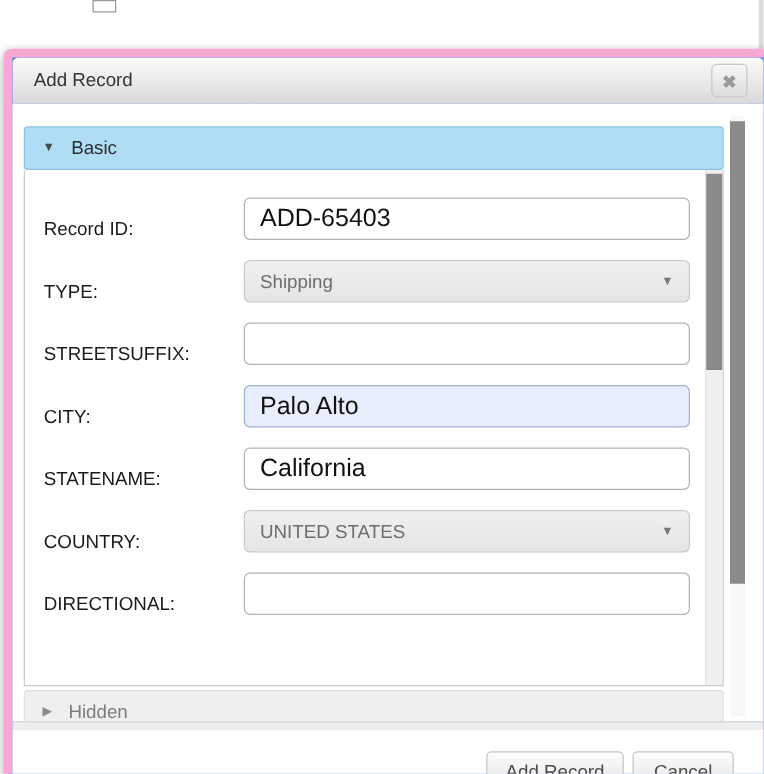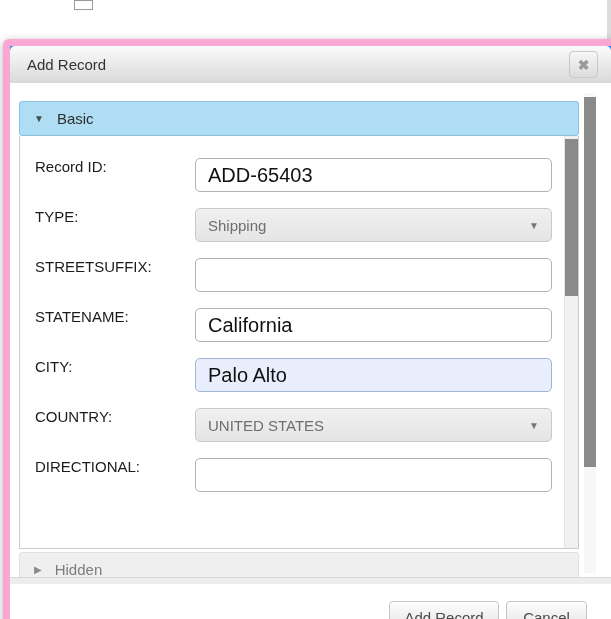--- a/index.html
+++ b/index.html
@@ -42,21 +42,21 @@
   .acc-basic{top:18px;background:#aeddf4;border:1px solid #8cc1de;border-radius:3px;color:#2e2e2e;}
   .acc-basic .tri{font-size:10px;color:#4a4a4a;}
   .acc-hidden{top:469px;background:#efefef;border:1px solid #e0e0e0;border-radius:3px;color:#7d7d7d;}
   .acc-hidden .tri{font-size:10px;color:#8a8a8a;}
 
   .panel{
     position:absolute;left:9px;top:53px;width:560px;height:413px;box-sizing:border-box;
     background:#fff;border:1px solid #ccc;border-top:none;overflow:hidden;
   }
   .rows{position:absolute;top:0;left:0;right:14px;bottom:0;padding:22px 0 0 15px;overflow:hidden;}
-  .row{display:flex;align-items:flex-start;height:34px;margin-bottom:16px;}
+  .row{display:flex;align-items:flex-end;height:34px;margin-bottom:16px;}
   .lbl{width:160px;font-size:15px;color:#1b1b1b;flex:none;}
   .input{
     width:357px;height:34px;box-sizing:border-box;flex:none;
     border:1px solid #b3b3b3;border-radius:5px;padding:0 12px;
     font-size:20px;color:#111;background:#fff;outline:none;
     font-family:"Liberation Sans","DejaVu Sans",sans-serif;
   }
   .input.hl{background:#e8eefb;border-color:#9fb4d6;}
   .select{
     width:357px;height:34px;box-sizing:border-box;flex:none;
@@ -120,26 +120,26 @@
             <div class="select">
               <span>Shipping</span>
               <span class="selarrow">▼</span>
             </div>
           </div>
           <div class="row">
             <label class="lbl">STREETSUFFIX:</label>
             <input class="input" style="">
           </div>
           <div class="row">
+            <label class="lbl">CITY:</label>
+            <input class="input hl" value="Palo Alto" style="">
+          </div>
+          <div class="row">
             <label class="lbl">STATENAME:</label>
             <input class="input" value="California" style="">
-          </div>
-          <div class="row">
-            <label class="lbl">CITY:</label>
-            <input class="input hl" value="Palo Alto" style="">
           </div>
           <div class="row">
             <label class="lbl">COUNTRY:</label>
             <div class="select">
               <span>UNITED STATES</span>
               <span class="selarrow">▼</span>
             </div>
           </div>
           <div class="row">
             <label class="lbl">DIRECTIONAL:</label>

